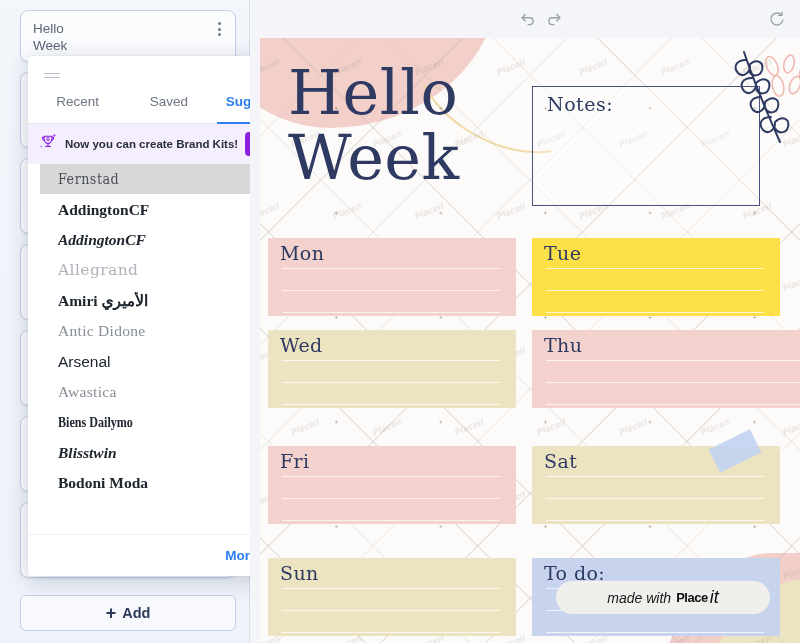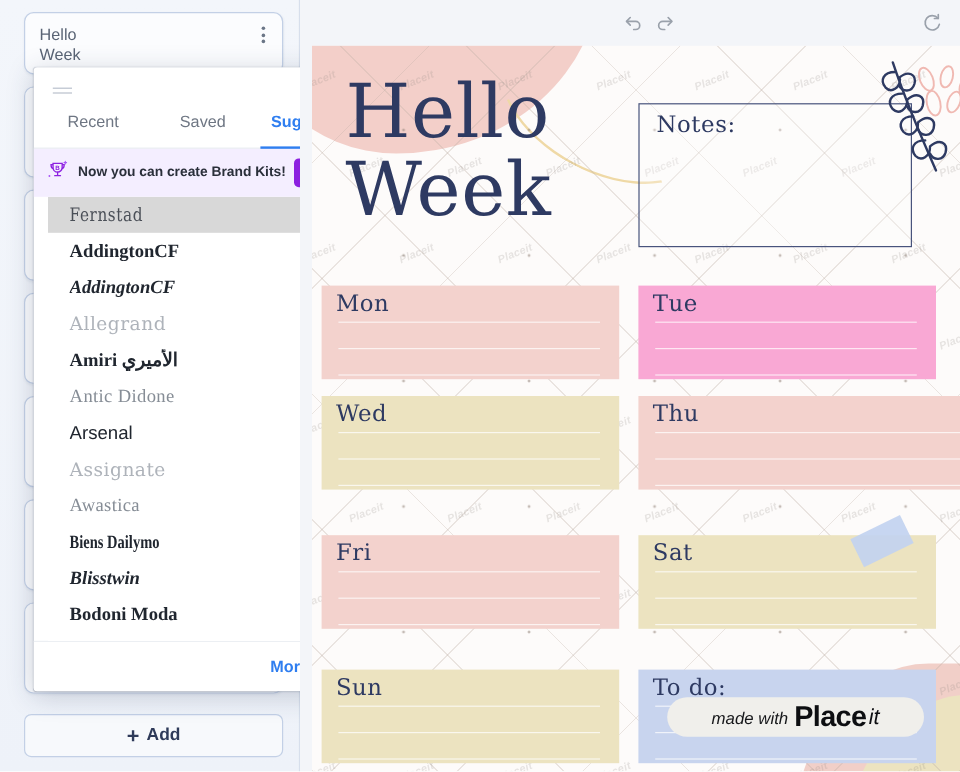--- a/index.html
+++ b/index.html
@@ -341,21 +341,21 @@
     background: #f0efeb;
     border-radius: 17px;
     display: flex; align-items: center; justify-content: center;
     gap: 5px;
     z-index: 9;
   }
   #placeit-badge .mw {
     font-size: 14px; font-style: italic; font-weight: 400; color: #16171a;
   }
   #placeit-badge .pl {
-    font-size: 24px; font-weight: 800; color: #0d0e11; letter-spacing: -.5px;
+    font-size: 13px; font-weight: 800; color: #0d0e11; letter-spacing: -.5px;
   }
   #placeit-badge .it {
     font-size: 18px; font-style: italic; font-weight: 400; color: #0d0e11;
     margin-left: -3px;
   }
 </style>
 </head>
 <body>
 
 <div id="app">
@@ -466,28 +466,20 @@
           <div class="font-row">
             <span class="fname f-light">Antic Didone</span>
             <span class="fstar">
               <svg width="15" height="15" viewBox="0 0 15 15">
                 <path d="M7.5 1.6 L9.35 5.5 L13.5 6.05 L10.5 9 L11.25 13.1 L7.5 11.15 L3.75 13.1 L4.5 9 L1.5 6.05 L5.65 5.5 Z" fill="none" stroke="#c9ccd1" stroke-width="1" stroke-linejoin="round"></path>
               </svg>
             </span>
           </div>
           <div class="font-row">
             <span class="fname f-sans">Arsenal</span>
-            <span class="fstar">
-              <svg width="15" height="15" viewBox="0 0 15 15">
-                <path d="M7.5 1.6 L9.35 5.5 L13.5 6.05 L10.5 9 L11.25 13.1 L7.5 11.15 L3.75 13.1 L4.5 9 L1.5 6.05 L5.65 5.5 Z" fill="none" stroke="#c9ccd1" stroke-width="1" stroke-linejoin="round"></path>
-              </svg>
-            </span>
-          </div>
-          <div class="font-row">
-            <span class="fname f-thin">Assignate</span>
             <span class="fstar">
               <svg width="15" height="15" viewBox="0 0 15 15">
                 <path d="M7.5 1.6 L9.35 5.5 L13.5 6.05 L10.5 9 L11.25 13.1 L7.5 11.15 L3.75 13.1 L4.5 9 L1.5 6.05 L5.65 5.5 Z" fill="none" stroke="#c9ccd1" stroke-width="1" stroke-linejoin="round"></path>
               </svg>
             </span>
           </div>
           <div class="font-row">
             <span class="fname f-light">Awastica</span>
             <span class="fstar">
               <svg width="15" height="15" viewBox="0 0 15 15">
@@ -576,21 +568,21 @@
         </g>
       </svg>
 
       <div id="cards-host">
           <div class="day-card" style="left: 8px; top: 200px; width: 248px; height: 78px; background: rgb(243, 210, 205);">
             <span class="dc-label">Mon</span>
             <div class="line" style="top: 30px;"></div>
             <div class="line" style="top: 52px;"></div>
             <div class="line" style="top: 74px;"></div>
           </div>
-          <div class="day-card" style="left: 272px; top: 200px; width: 248px; height: 78px; background: #f9a8d4;">
+          <div class="day-card" style="left: 272px; top: 200px; width: 248px; height: 78px; background: #fde047;">
             <span class="dc-label">Tue</span>
             <div class="line" style="top: 30px;"></div>
             <div class="line" style="top: 52px;"></div>
             <div class="line" style="top: 74px;"></div>
           </div>
           <div class="day-card" style="left: 8px; top: 292px; width: 248px; height: 78px; background: rgb(236, 227, 192);">
             <span class="dc-label">Wed</span>
             <div class="line" style="top: 30px;"></div>
             <div class="line" style="top: 52px;"></div>
             <div class="line" style="top: 74px;"></div>

